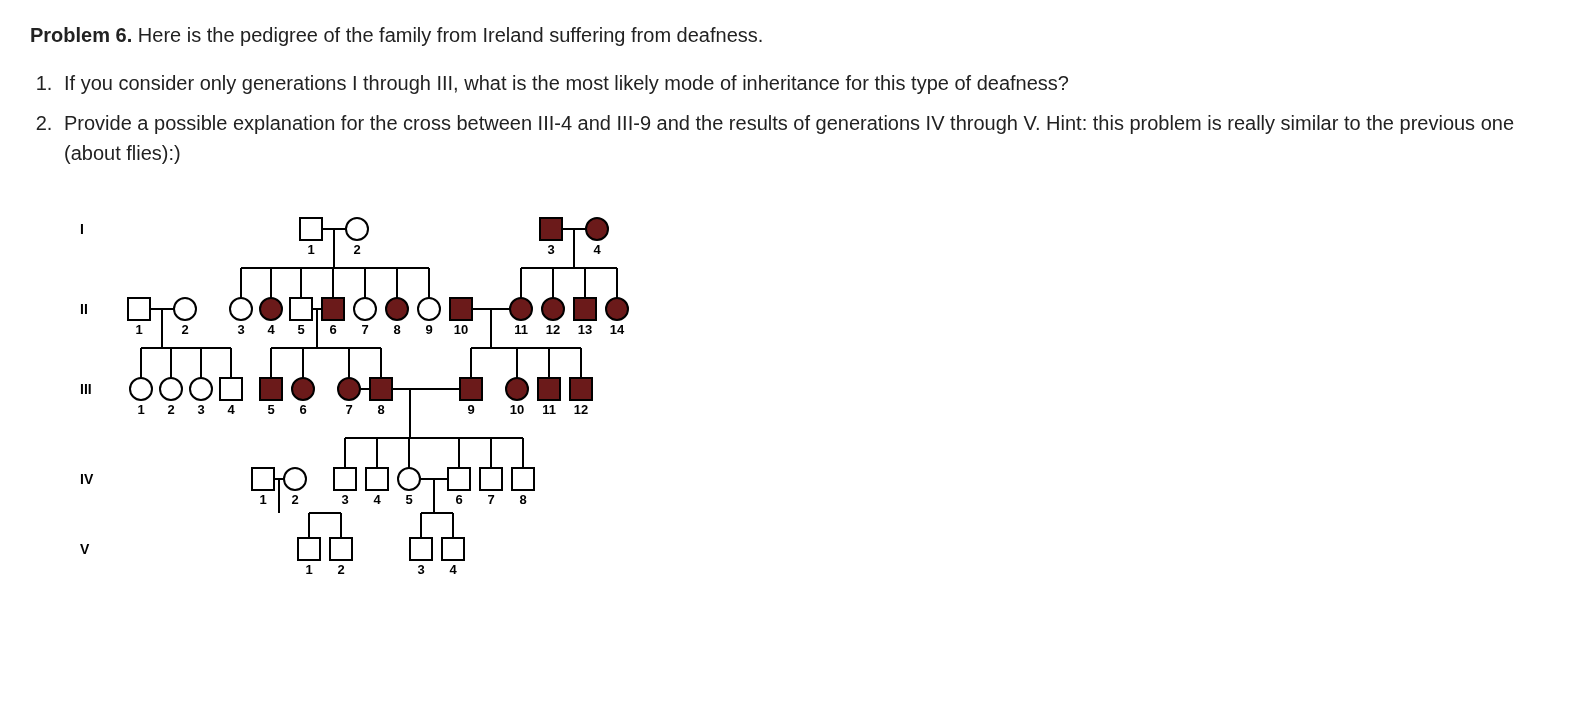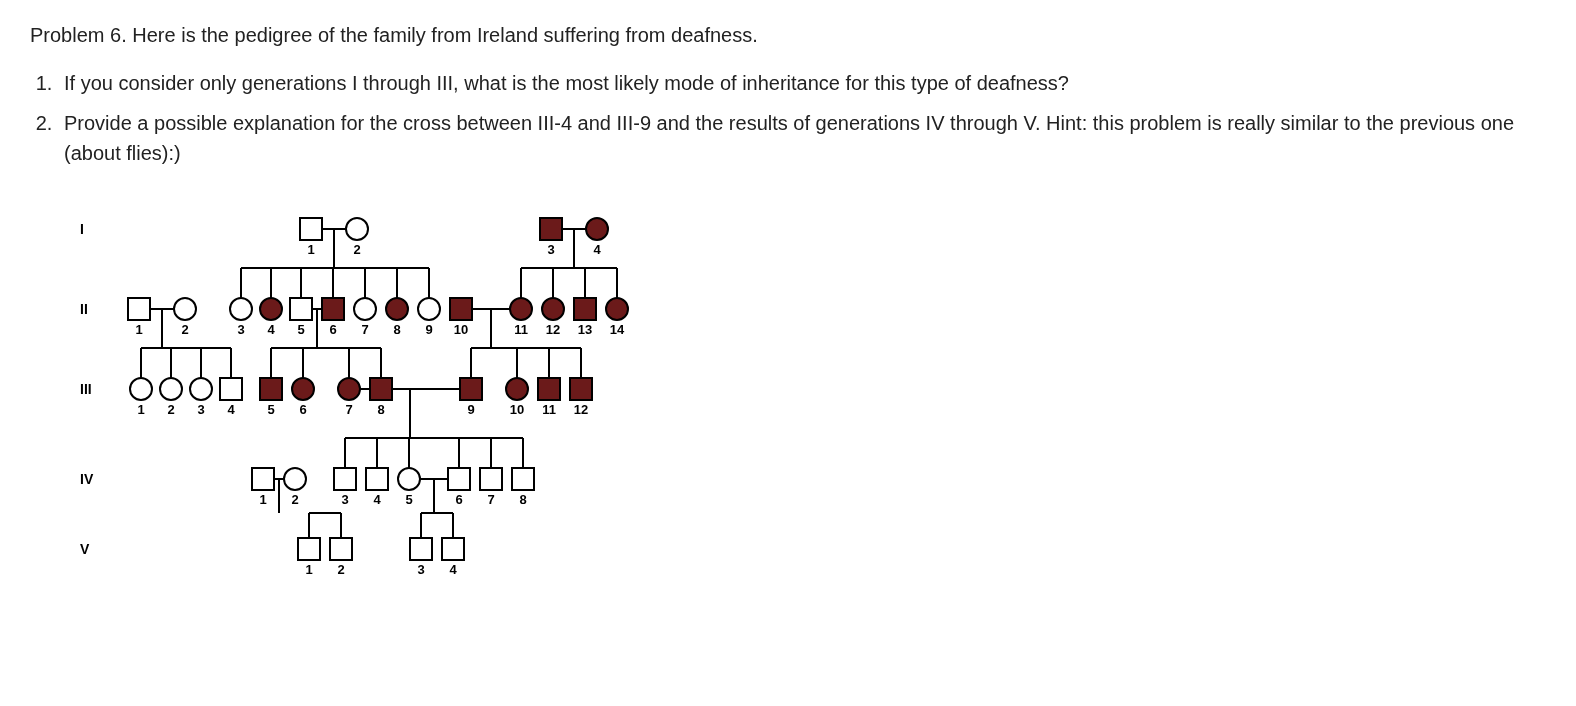--- a/index.html
+++ b/index.html
@@ -5,21 +5,21 @@
   body {
     margin: 0;
     padding: 20px 30px;
     font-family: 'Segoe UI', Arial, sans-serif;
     font-size: 20px;
     color: #222;
     background: #fff;
     line-height: 1.5;
   }
   .problem-title {
-    font-weight: 400;
+    font-weight: 700;
   }
   .intro {
     margin-bottom: 18px;
   }
   ol.questions {
     margin: 16px 0 20px 0;
     padding-left: 28px;
   }
   ol.questions > li {
     margin-bottom: 10px;

